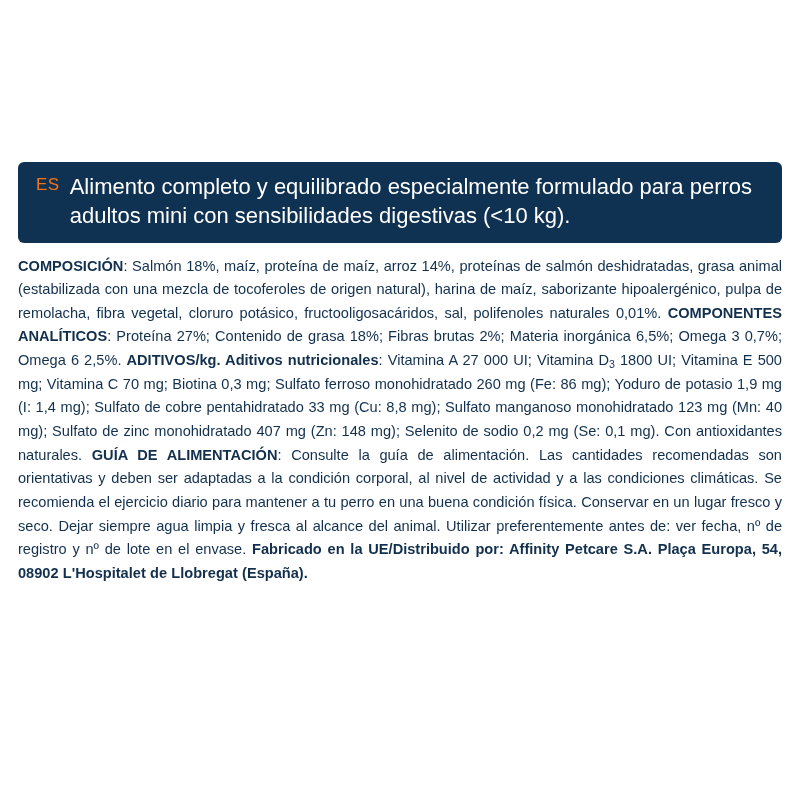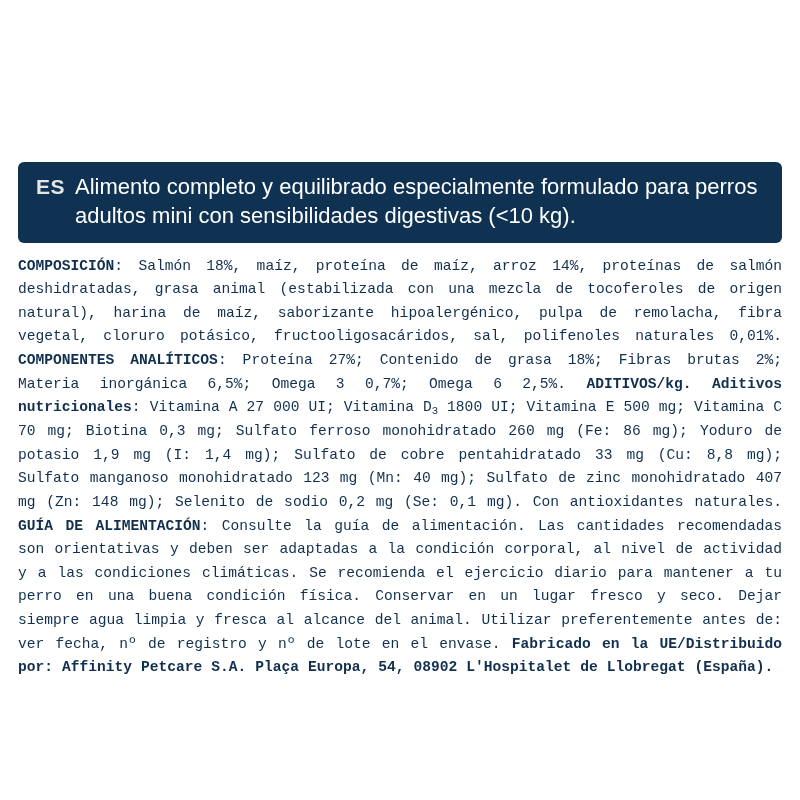--- a/index.html
+++ b/index.html
@@ -31,43 +31,42 @@
     display: flex;
     align-items: flex-start;
     background: #0f3152;
     color: #ffffff;
     border-radius: 6px;
     padding: 10px 12px 12px 10px;
     box-sizing: border-box;
   }
   .lang-badge {
     flex: 0 0 auto;
-    font-size: 21px;
-    font-weight: bold;
+    font-size: 17px;
+    font-weight: normal;
     letter-spacing: 0.5px;
     padding: 2px 10px 0 8px;
-    color: #e5e5e5;
+    color: #f97316;
     line-height: 1.28;
   }
   .header-text {
     flex: 1 1 auto;
     font-size: 22px;
     line-height: 1.33;
     font-weight: 500;
     padding-right: 4px;
   }
   
   .body-text {
     margin-top: 12px;
     font-size: 14.6px;
     line-height: 1.62;
     text-align: justify;
     color: #12304e;
     word-spacing: 0.2px;
-    font-family: Liberation Mono, monospace;
   }
   .body-text b, .body-text .strong {
     font-weight: bold;
   }
   .sub {
     font-size: 0.72em;
     vertical-align: -0.25em;
     line-height: 0;
   }
 </style>

